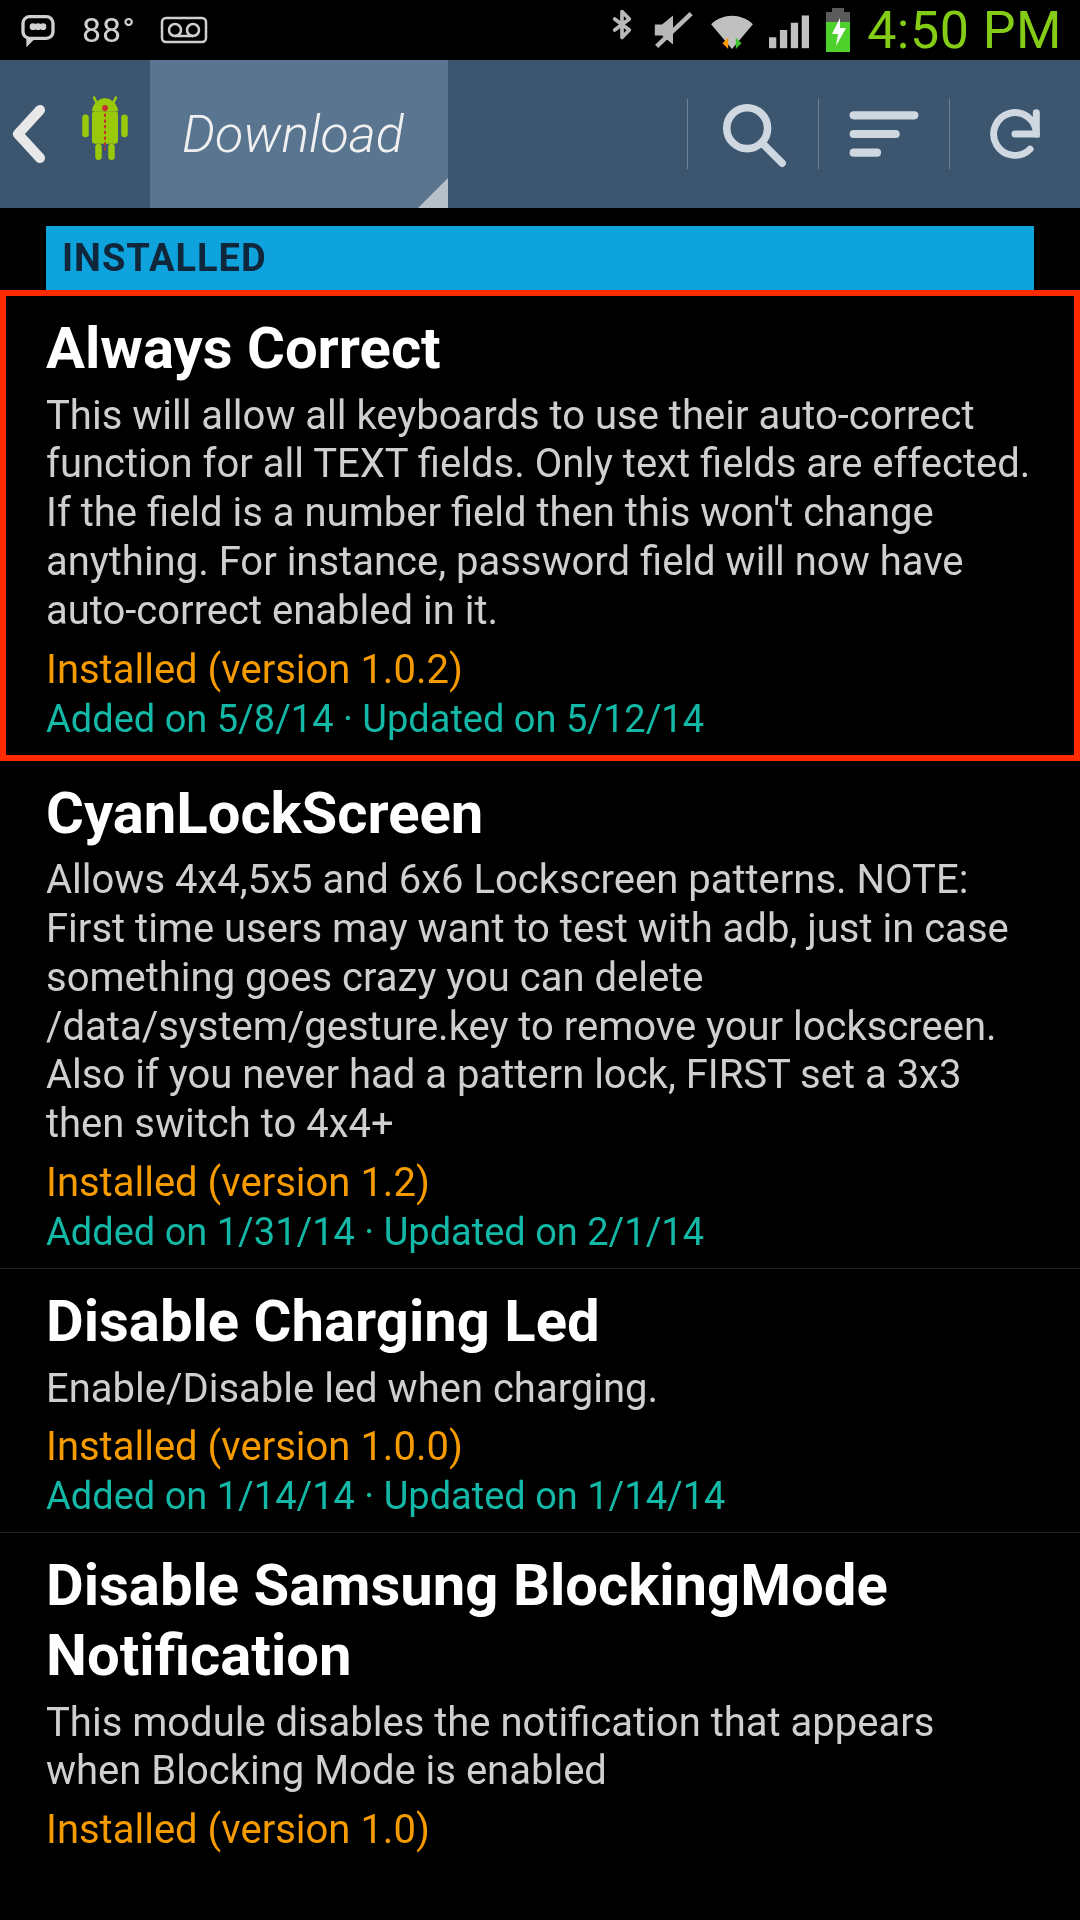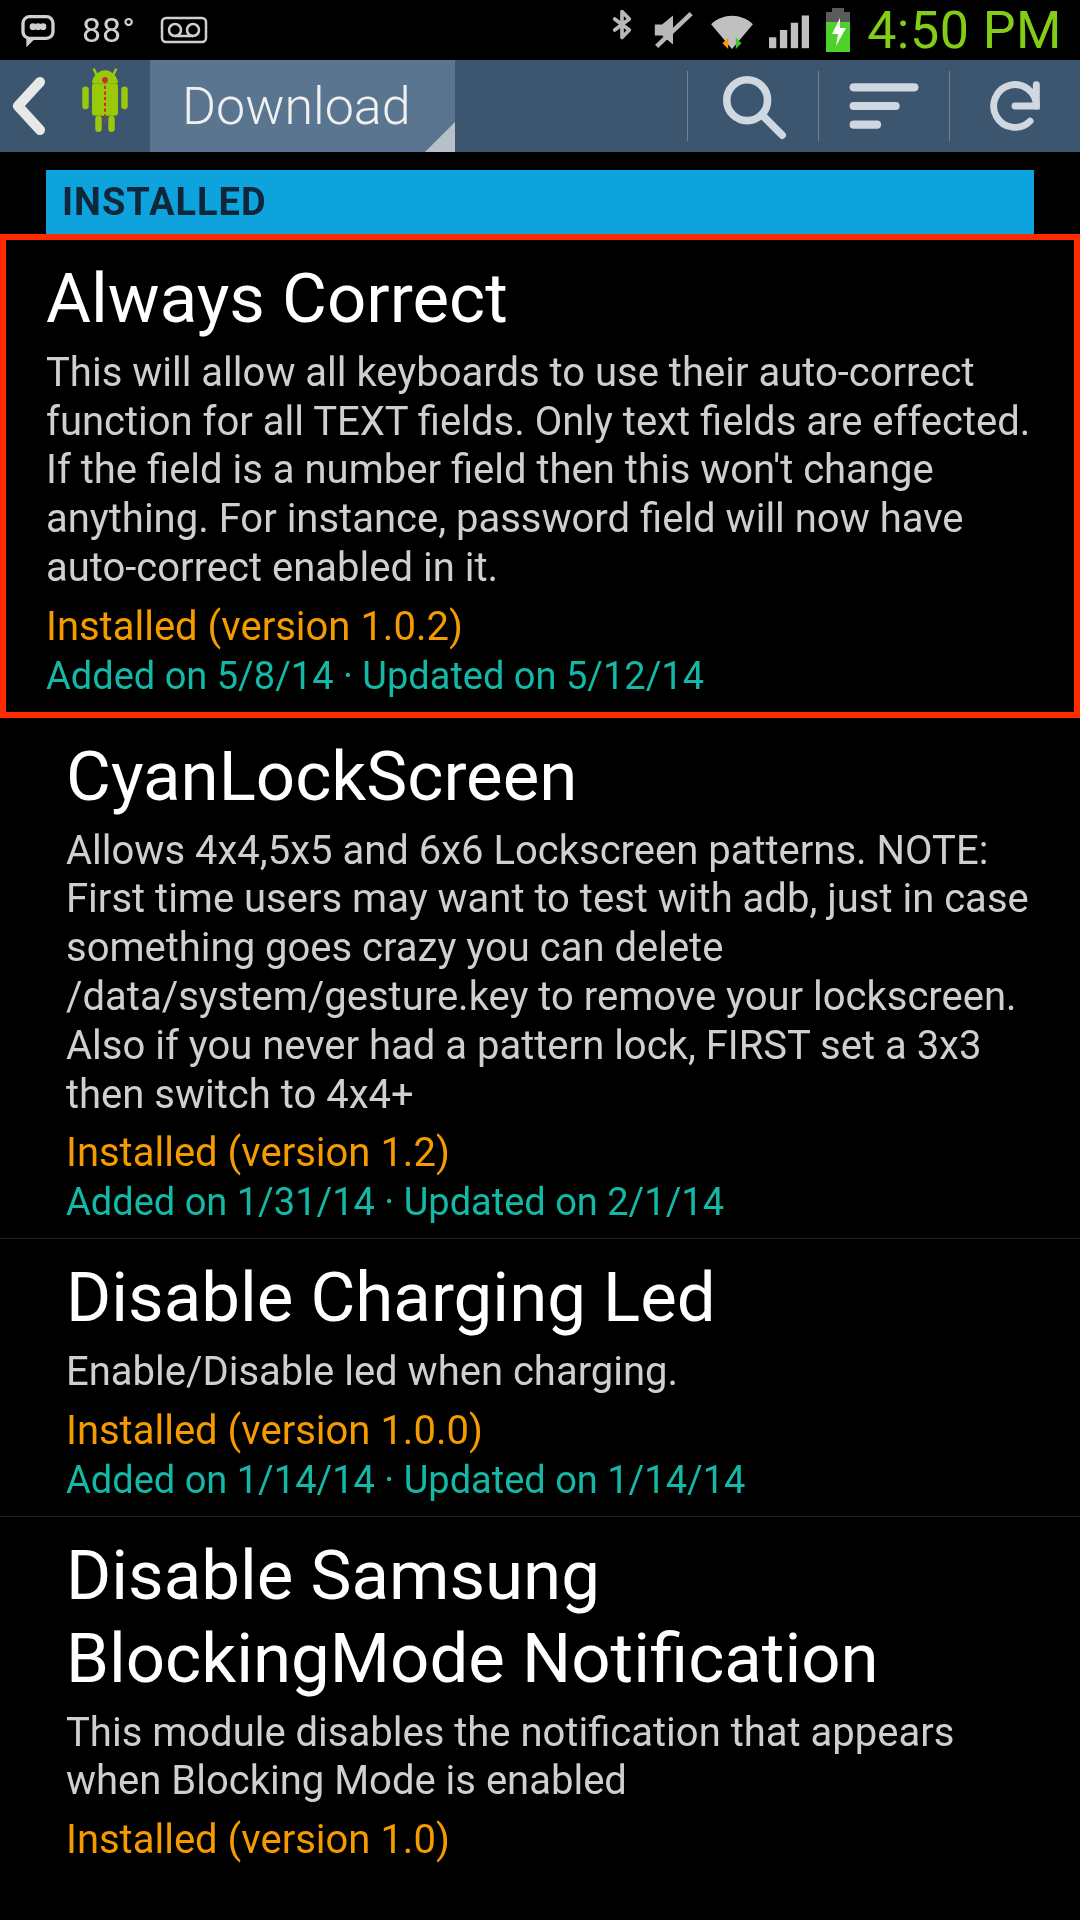--- a/index.html
+++ b/index.html
@@ -5,36 +5,36 @@
   * { margin:0; padding:0; box-sizing:border-box; }
   html,body { width:1080px; height:1920px; background:#000; font-family:"Roboto","Helvetica Neue",Arial,sans-serif; overflow:hidden; color:#fff; }
   
   .status-bar { width:100%; height:60px; background:#000; display:flex; align-items:center; justify-content:space-between; padding:0 18px; font-size:34px; color:#d0d0d0; }
   .status-left { display:flex; align-items:center; gap:24px; }
   .status-right { display:flex; align-items:center; gap:14px; }
   .status-right svg, .status-left svg { display:block; }
   .status-temp { font-size:34px; letter-spacing:1px; }
   .status-time { font-size:52px; color:#84cc16; letter-spacing:0.5px; }
   
-  .action-bar { width:100%; height:92px; background:#3c5670; display:flex; align-items:center; }
+  .action-bar { width:100%; height:148px; background:#3c5670; display:flex; align-items:center;font-style:italic; }
   .ab-back { width:60px; height:100%; display:flex; align-items:center; justify-content:center; }
   .ab-logo { width:90px; height:100%; display:flex; align-items:center; justify-content:center; }
   .ab-tab { height:100%; background:#5a7590; position:relative; display:flex; align-items:center; padding:0 44px 0 32px; }
   .ab-tab-text { font-size:52px; color:#f0f0f0; font-weight:300; }
   .ab-tab-corner { position:absolute; bottom:0; right:0; width:0; height:0; border-left:30px solid transparent; border-bottom:30px solid #b7c0c9; }
   .ab-spacer { flex:1; }
   .ab-btn { width:130px; height:100%; display:flex; align-items:center; justify-content:center; position:relative; }
   .ab-sep { width:1px; height:70px; background:#6d8197; }
   
   .section-header { margin:18px 46px 0 46px; background:#0ea3dd; color:#10263a; font-weight:700; font-size:38px; padding:10px 16px; letter-spacing:1px; }
   
   .modules { width:100%; }
-  .module { padding:18px 46px 14px 66px; border-bottom:1px solid #222; }
+  .module { padding:18px 46px 14px 46px; border-bottom:1px solid #222; }
   .module.highlight { border:6px solid #ff2a00; padding:18px 40px 14px 40px; margin:0; }
-  .m-title { font-size:69px; color:#fff; line-height:1.2; margin-bottom:8px; font-weight:400; }
+  .m-title { font-size:58px; color:#fff; line-height:1.2; margin-bottom:8px; font-weight:700; }
   .m-desc { font-size:40px; color:#cfcfcf; line-height:1.22; margin-bottom:10px; }
   .m-installed { font-size:40px; color:#f59b00; margin-bottom:4px; }
   .m-dates { font-size:38px; color:#14b8a6; }
 </style>
 </head>
 <body>
 
 <div class="status-bar">
   <div class="status-left">
     <span>

